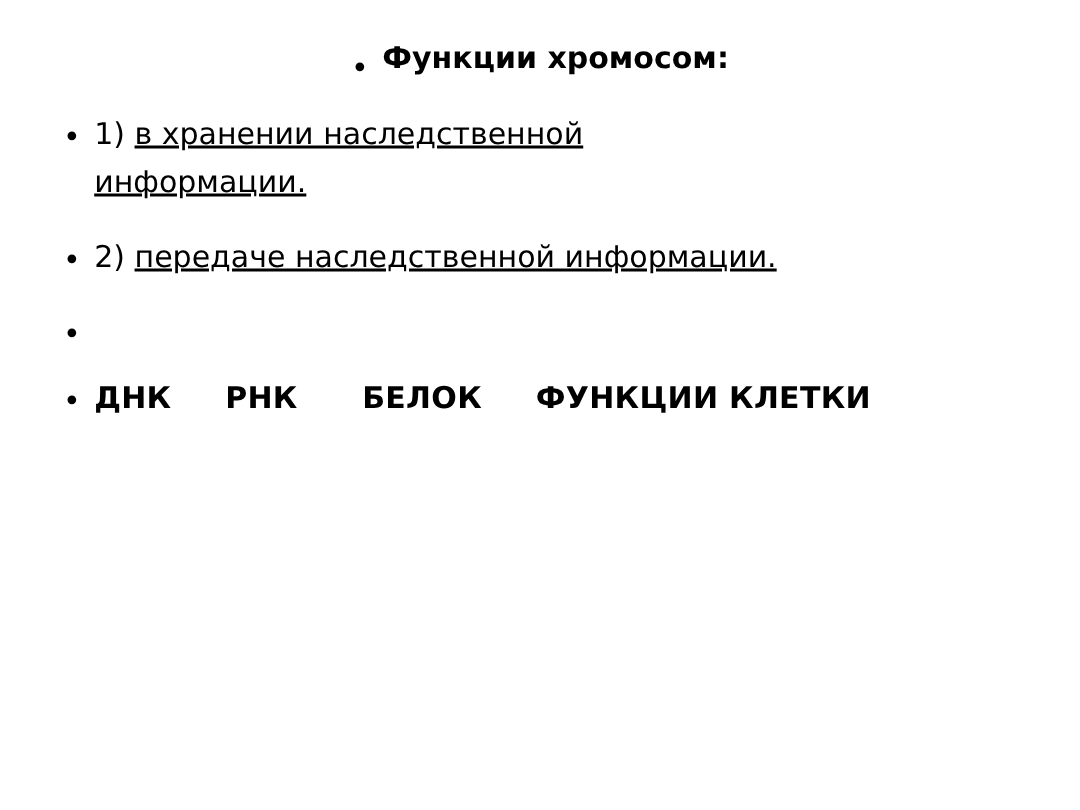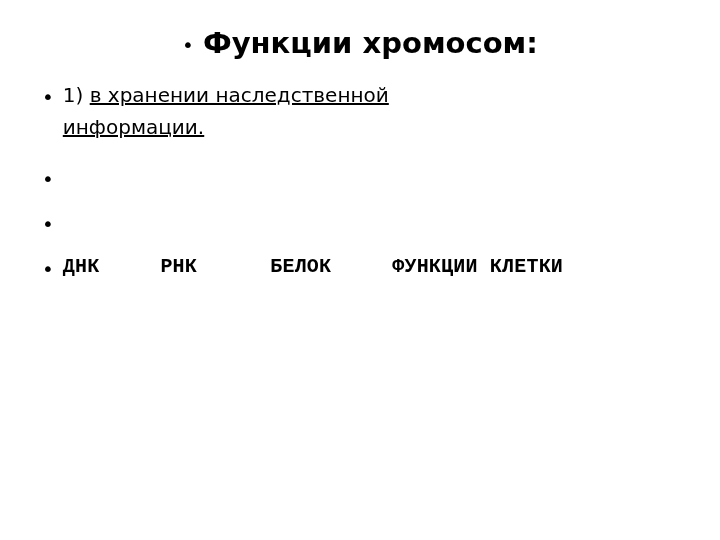--- a/index.html
+++ b/index.html
@@ -27,21 +27,21 @@
     align-items: flex-start;
     margin-bottom: 18px;
   }
   .title-bullet {
     font-size: 20px;
     line-height: 1;
     margin-right: 9px;
     margin-top: 9px;
   }
   .title-text {
-    font-size: 29px;
+    font-size: 20px;
     font-weight: bold;
     line-height: 1.2;
   }
   ul.body-list {
     list-style: none;
     margin: 0;
     padding: 0 0 0 14px;
   }
   ul.body-list > li {
     display: flex;
@@ -67,21 +67,20 @@
     font-weight: normal;
   }
   .u {
     text-decoration: underline;
     text-align: center;
   }
   .chain {
     font-weight: bold;
     letter-spacing: 0.2px;
     white-space: pre;
-    font-family: Liberation Mono, monospace;
   }
 </style>
 </head>
 <body>
 
 <div class="slide">
 
   <div class="title-row">
     <span class="title-bullet">•</span>
     <span class="title-text">Функции хромосом:</span>
@@ -92,20 +91,24 @@
     <li>
       <span class="li-bullet">•</span>
       <span class="li-content">
         <span class="num">1)</span>
         <span class="u">в хранении наследственной информации.</span>
       </span>
     </li>
 
     <li>
       <span class="li-bullet">•</span>
+      <span class="li-content wide">
+        <span class="num">2)</span>
+        <span class="u">передаче наследственной информации.</span>
+      </span>
     </li>
 
     <li>
       <span class="li-bullet">•</span>
     </li>
 
     <li>
       <span class="li-bullet">•</span>
       <span class="li-content wide chain">ДНК     РНК      БЕЛОК     ФУНКЦИИ КЛЕТКИ</span>
     </li>

